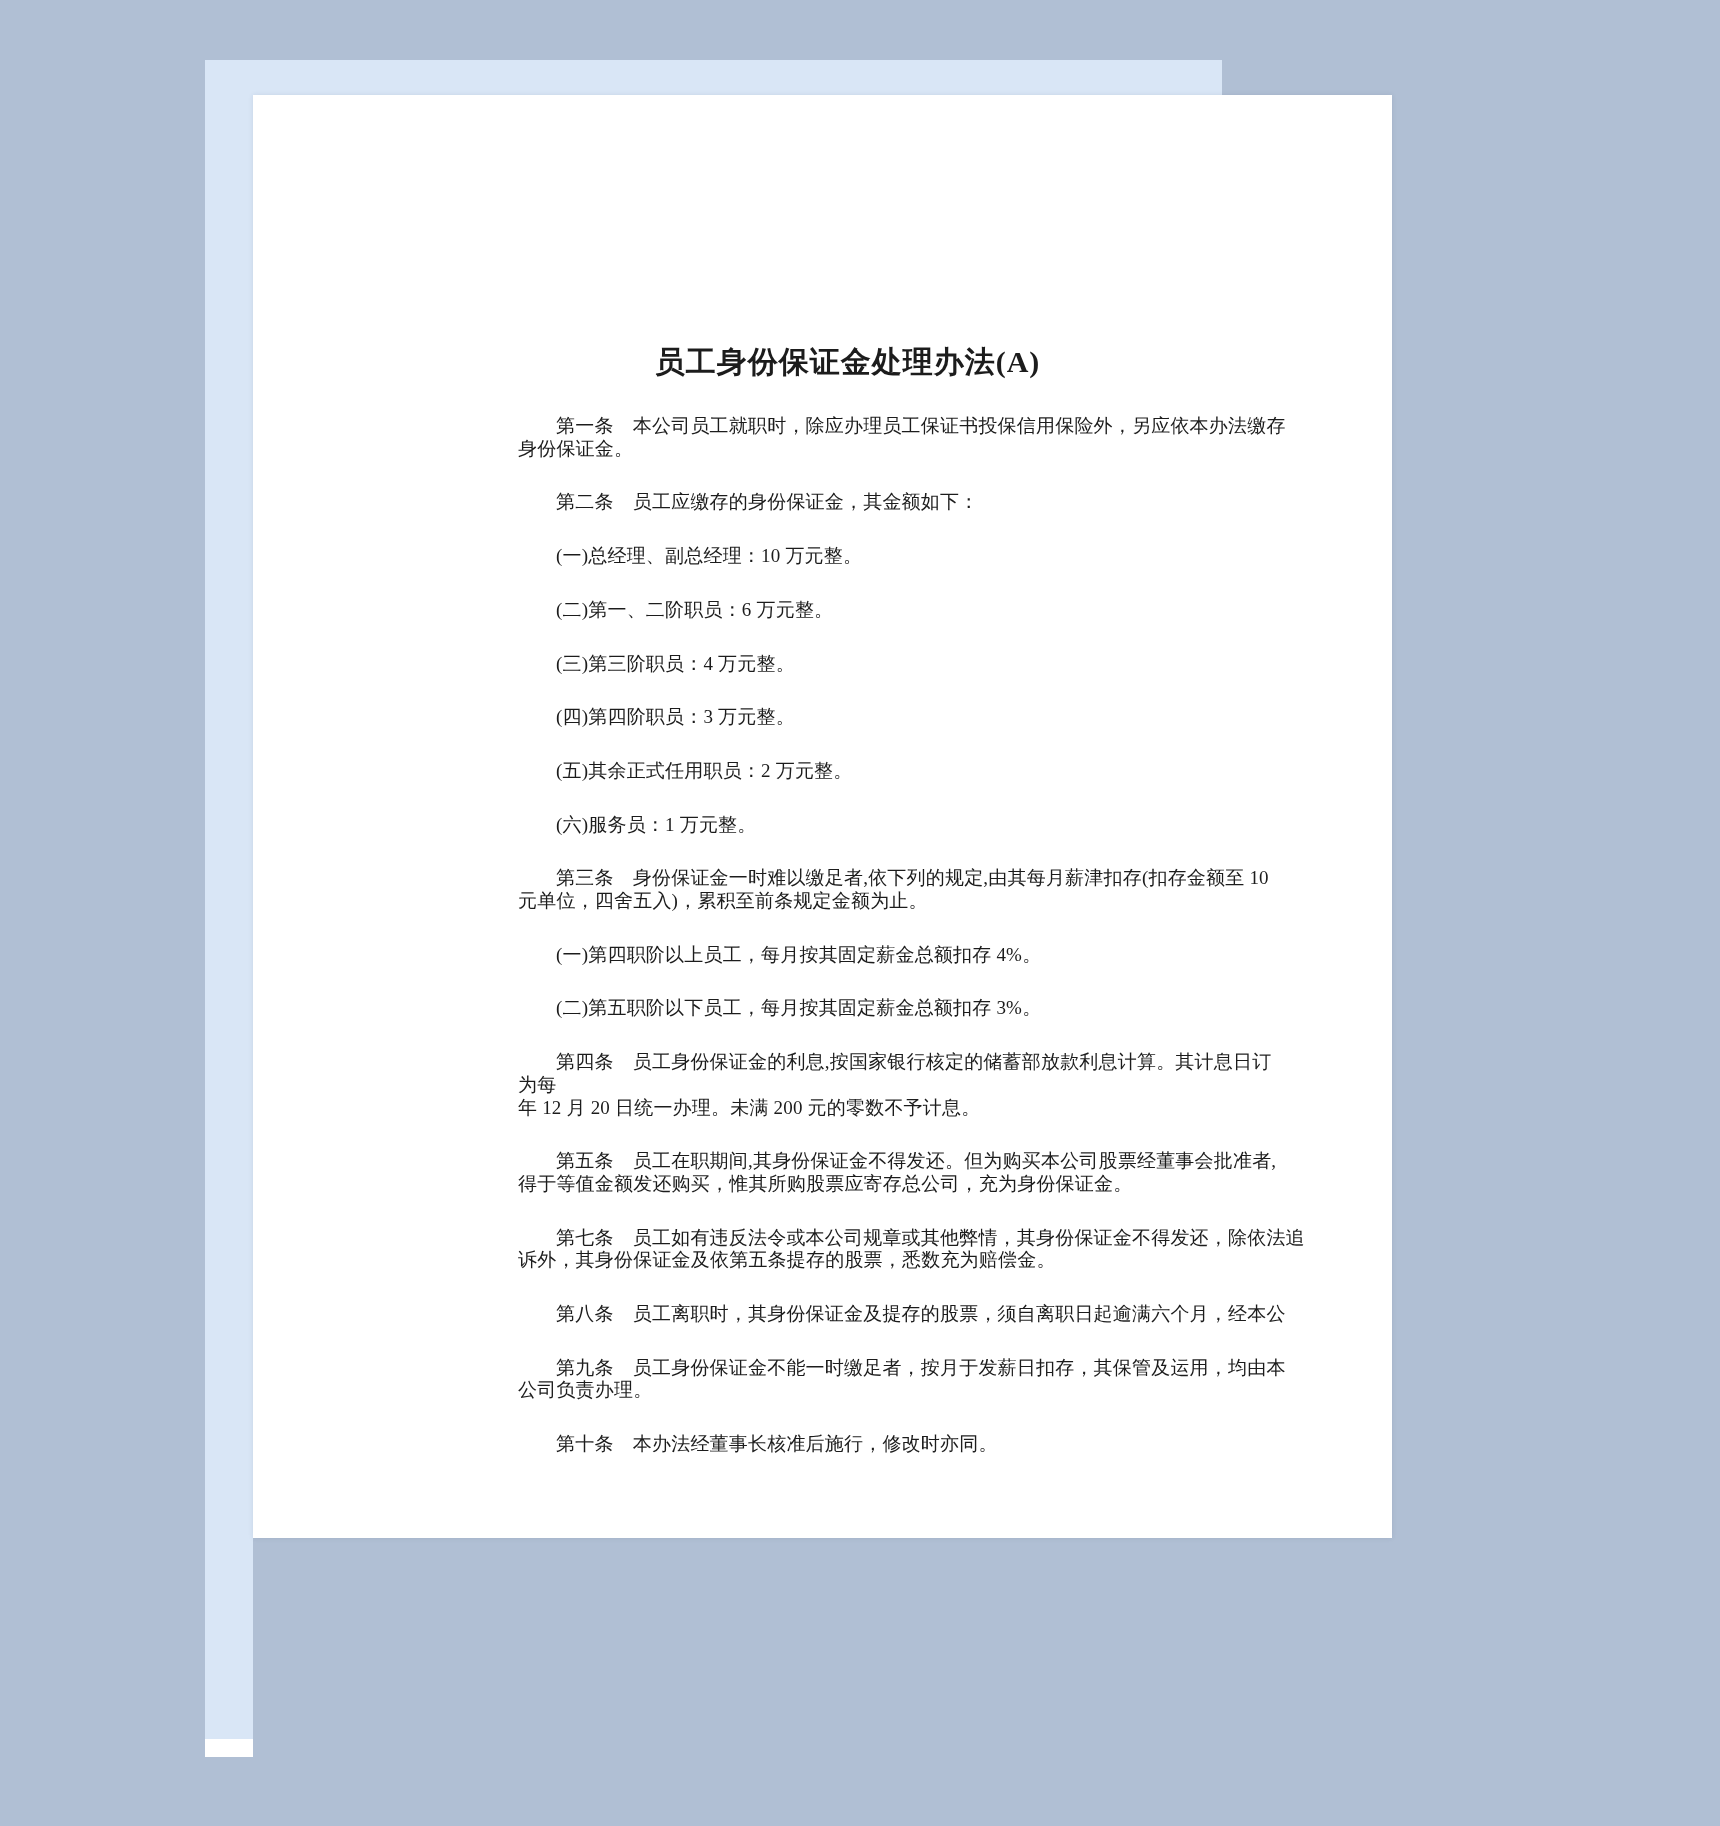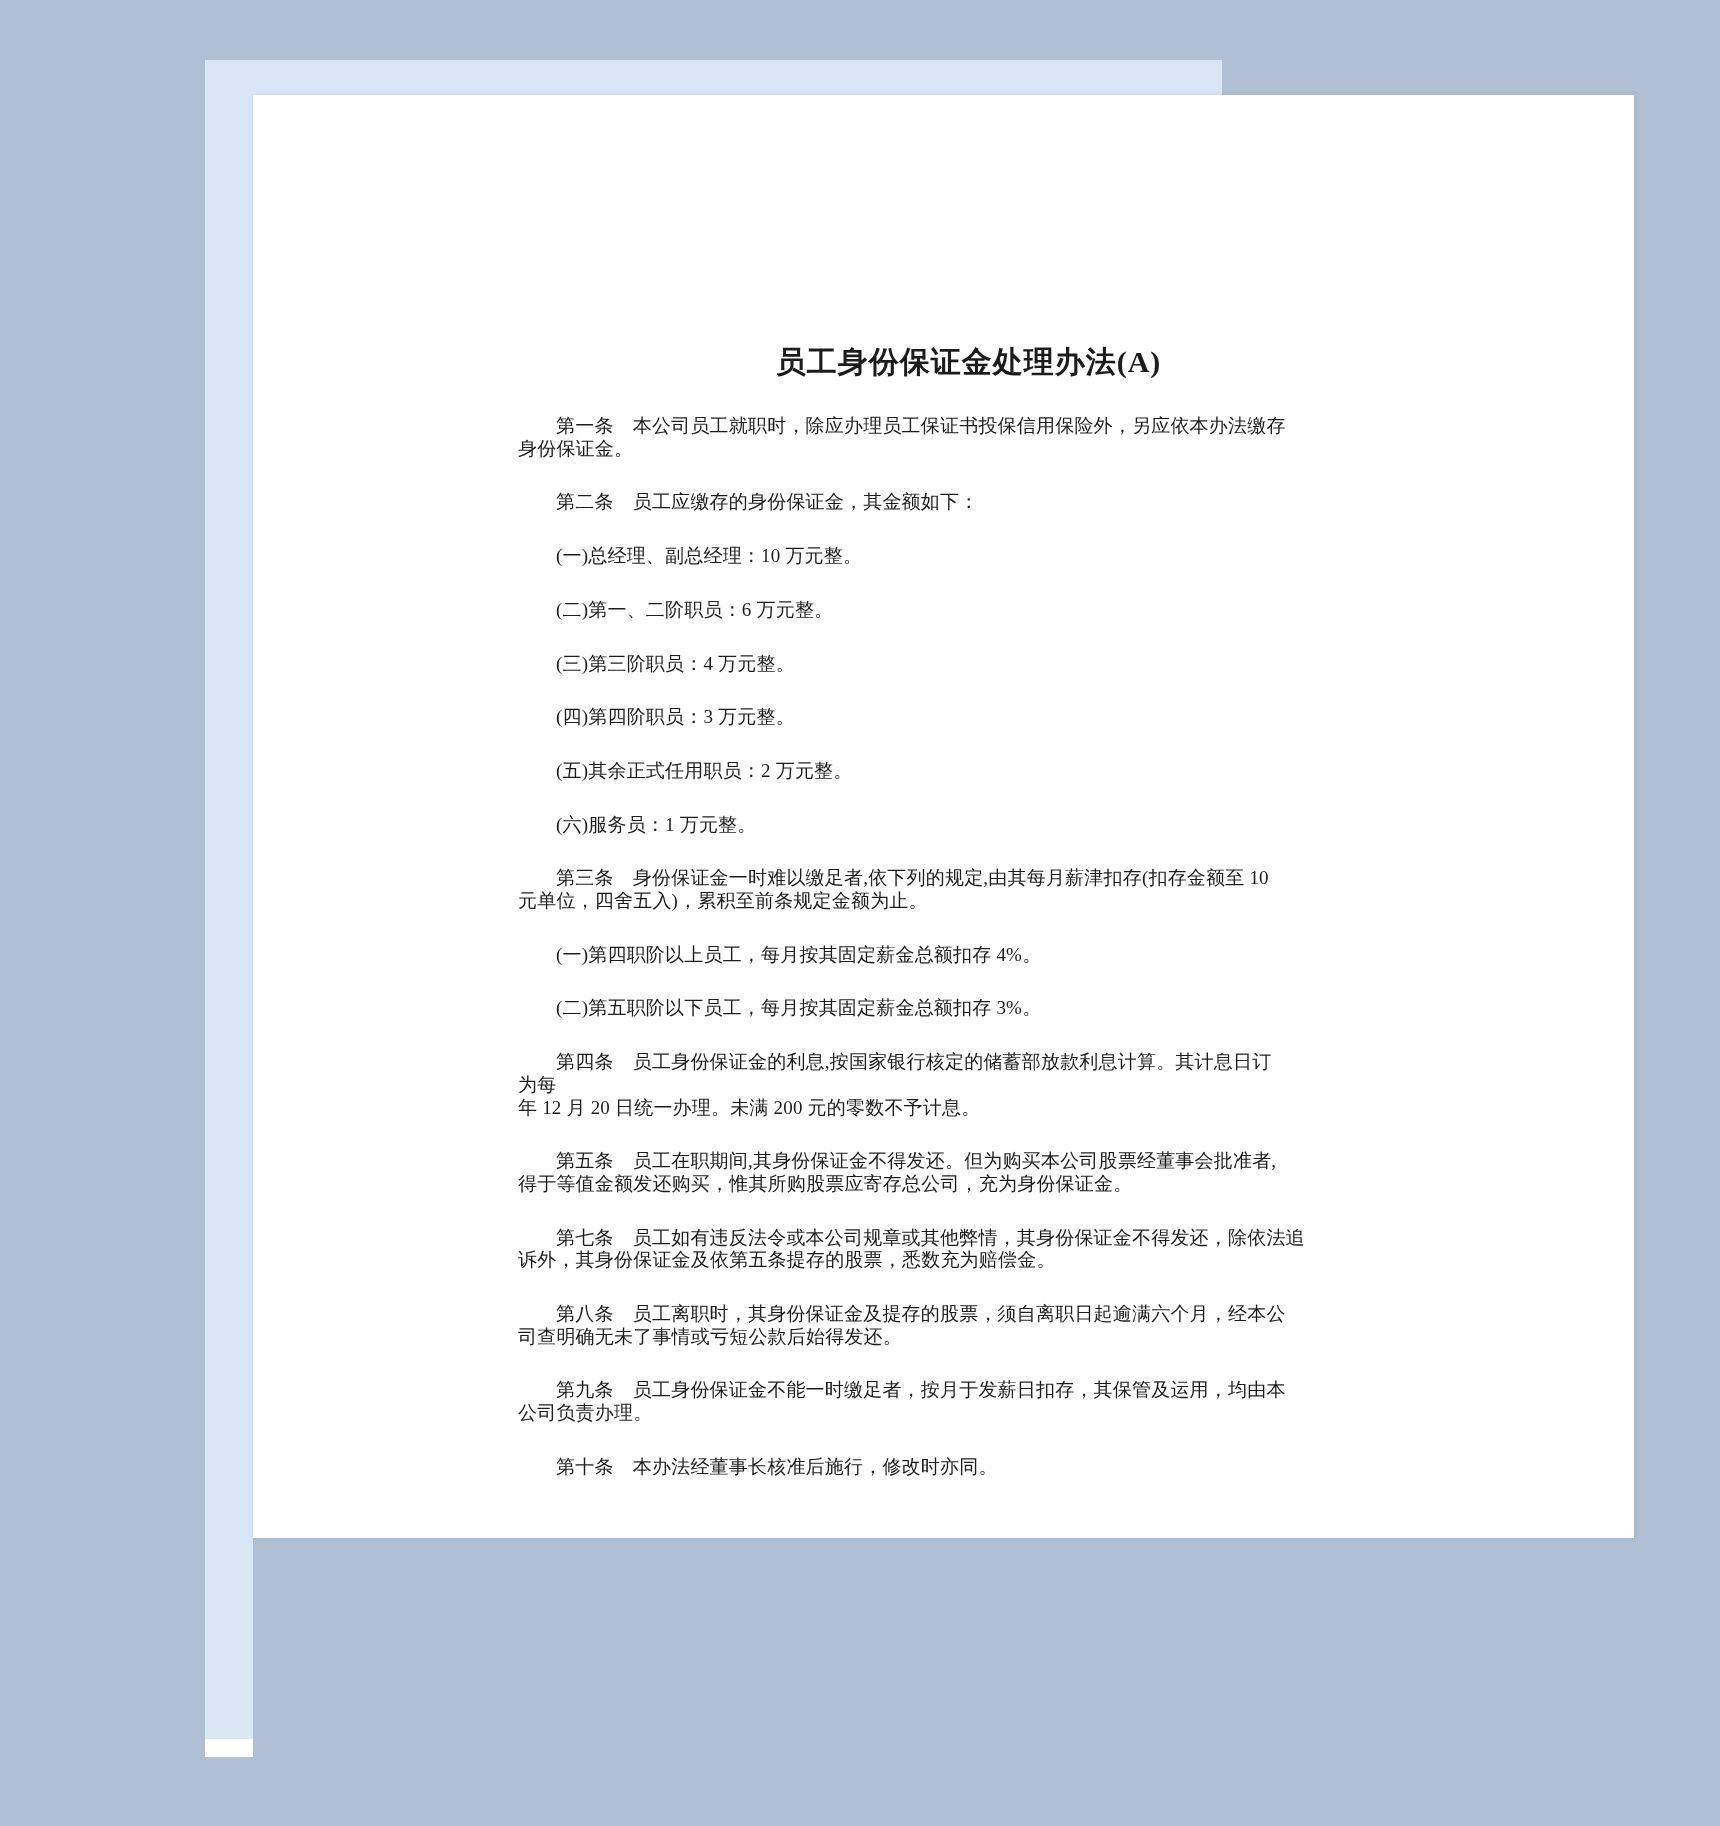--- a/index.html
+++ b/index.html
@@ -29,21 +29,21 @@
     z-index:1;
   }
   .paper-corner{
     position:absolute;left:205px;top:1739px;
     width:48px;height:18px;
     background:var(--page);
     z-index:1;
   }
   .page{
     position:absolute;left:253px;top:95px;
-    width:1381px;height:1443px;
+    width:1139px;height:1443px;
     background:var(--page);
     z-index:2;
     box-shadow:0 0 5px rgba(40,60,90,0.10);
   }
   .content{
     padding:245px 215px 0 265px;
     color:var(--text);
   }
   .doc-title{
     text-align:center;
@@ -90,19 +90,18 @@
         <div class="doc-line indent">(一)第四职阶以上员工，每月按其固定薪金总额扣存 4%。</div>
         <div class="doc-line indent">(二)第五职阶以下员工，每月按其固定薪金总额扣存 3%。</div>
         <div class="doc-line indent">第四条　员工身份保证金的利息,按国家银行核定的储蓄部放款利息计算。其计息日订</div>
         <div class="doc-line">为每</div>
         <div class="doc-line">年 12 月 20 日统一办理。未满 200 元的零数不予计息。</div>
         <div class="doc-line indent">第五条　员工在职期间,其身份保证金不得发还。但为购买本公司股票经董事会批准者,</div>
         <div class="doc-line">得于等值金额发还购买，惟其所购股票应寄存总公司，充为身份保证金。</div>
         <div class="doc-line indent">第七条　员工如有违反法令或本公司规章或其他弊情，其身份保证金不得发还，除依法追</div>
         <div class="doc-line">诉外，其身份保证金及依第五条提存的股票，悉数充为赔偿金。</div>
         <div class="doc-line indent">第八条　员工离职时，其身份保证金及提存的股票，须自离职日起逾满六个月，经本公</div>
-        <div class="doc-line">司查明确无未了事情或亏短公款后始得发还。</div>
         <div class="doc-line indent">第九条　员工身份保证金不能一时缴足者，按月于发薪日扣存，其保管及运用，均由本</div>
         <div class="doc-line">公司负责办理。</div>
         <div class="doc-line indent">第十条　本办法经董事长核准后施行，修改时亦同。</div>
       </div>
   </div>
 </div>
 
 </body></html>

